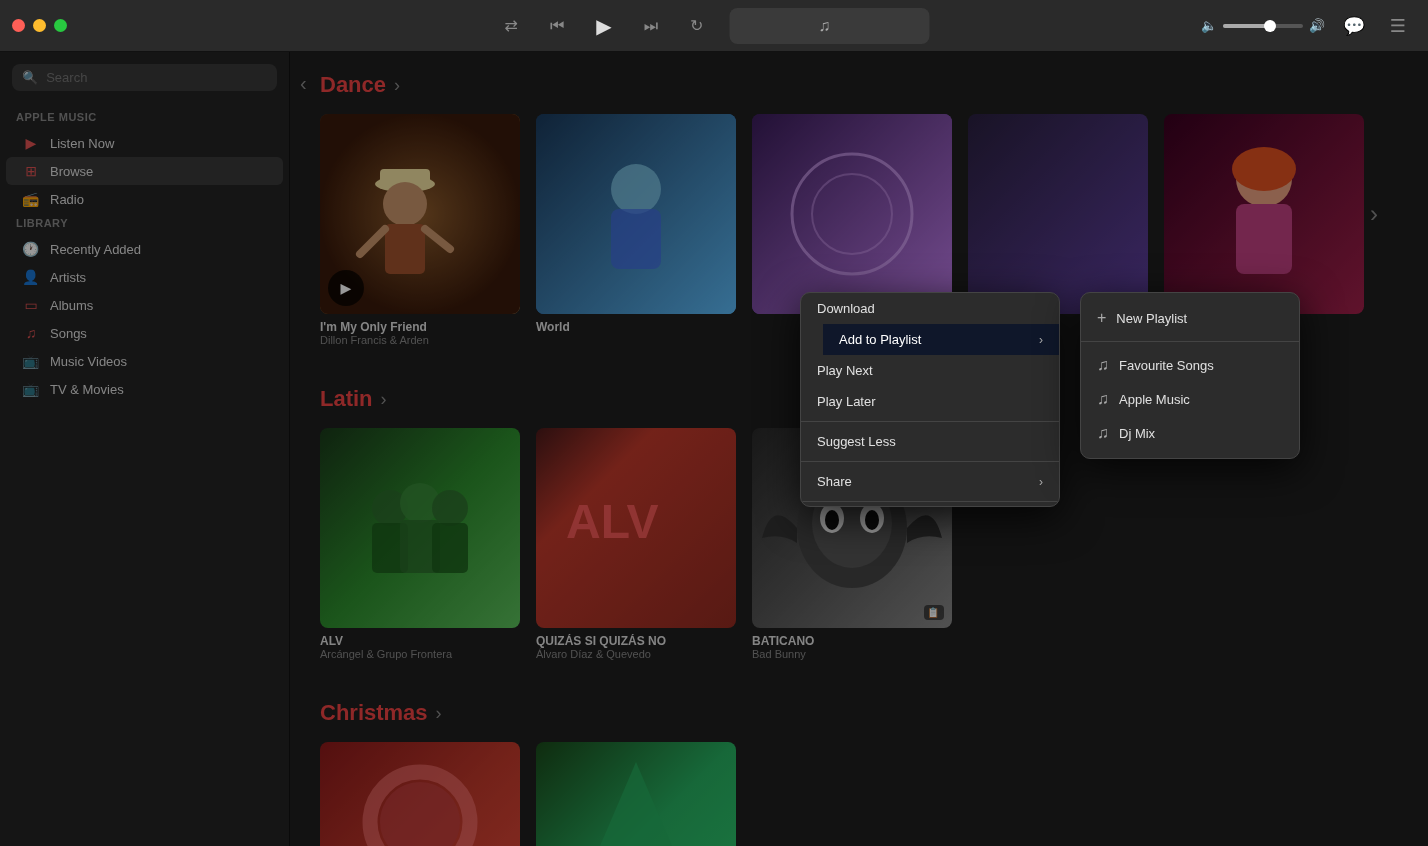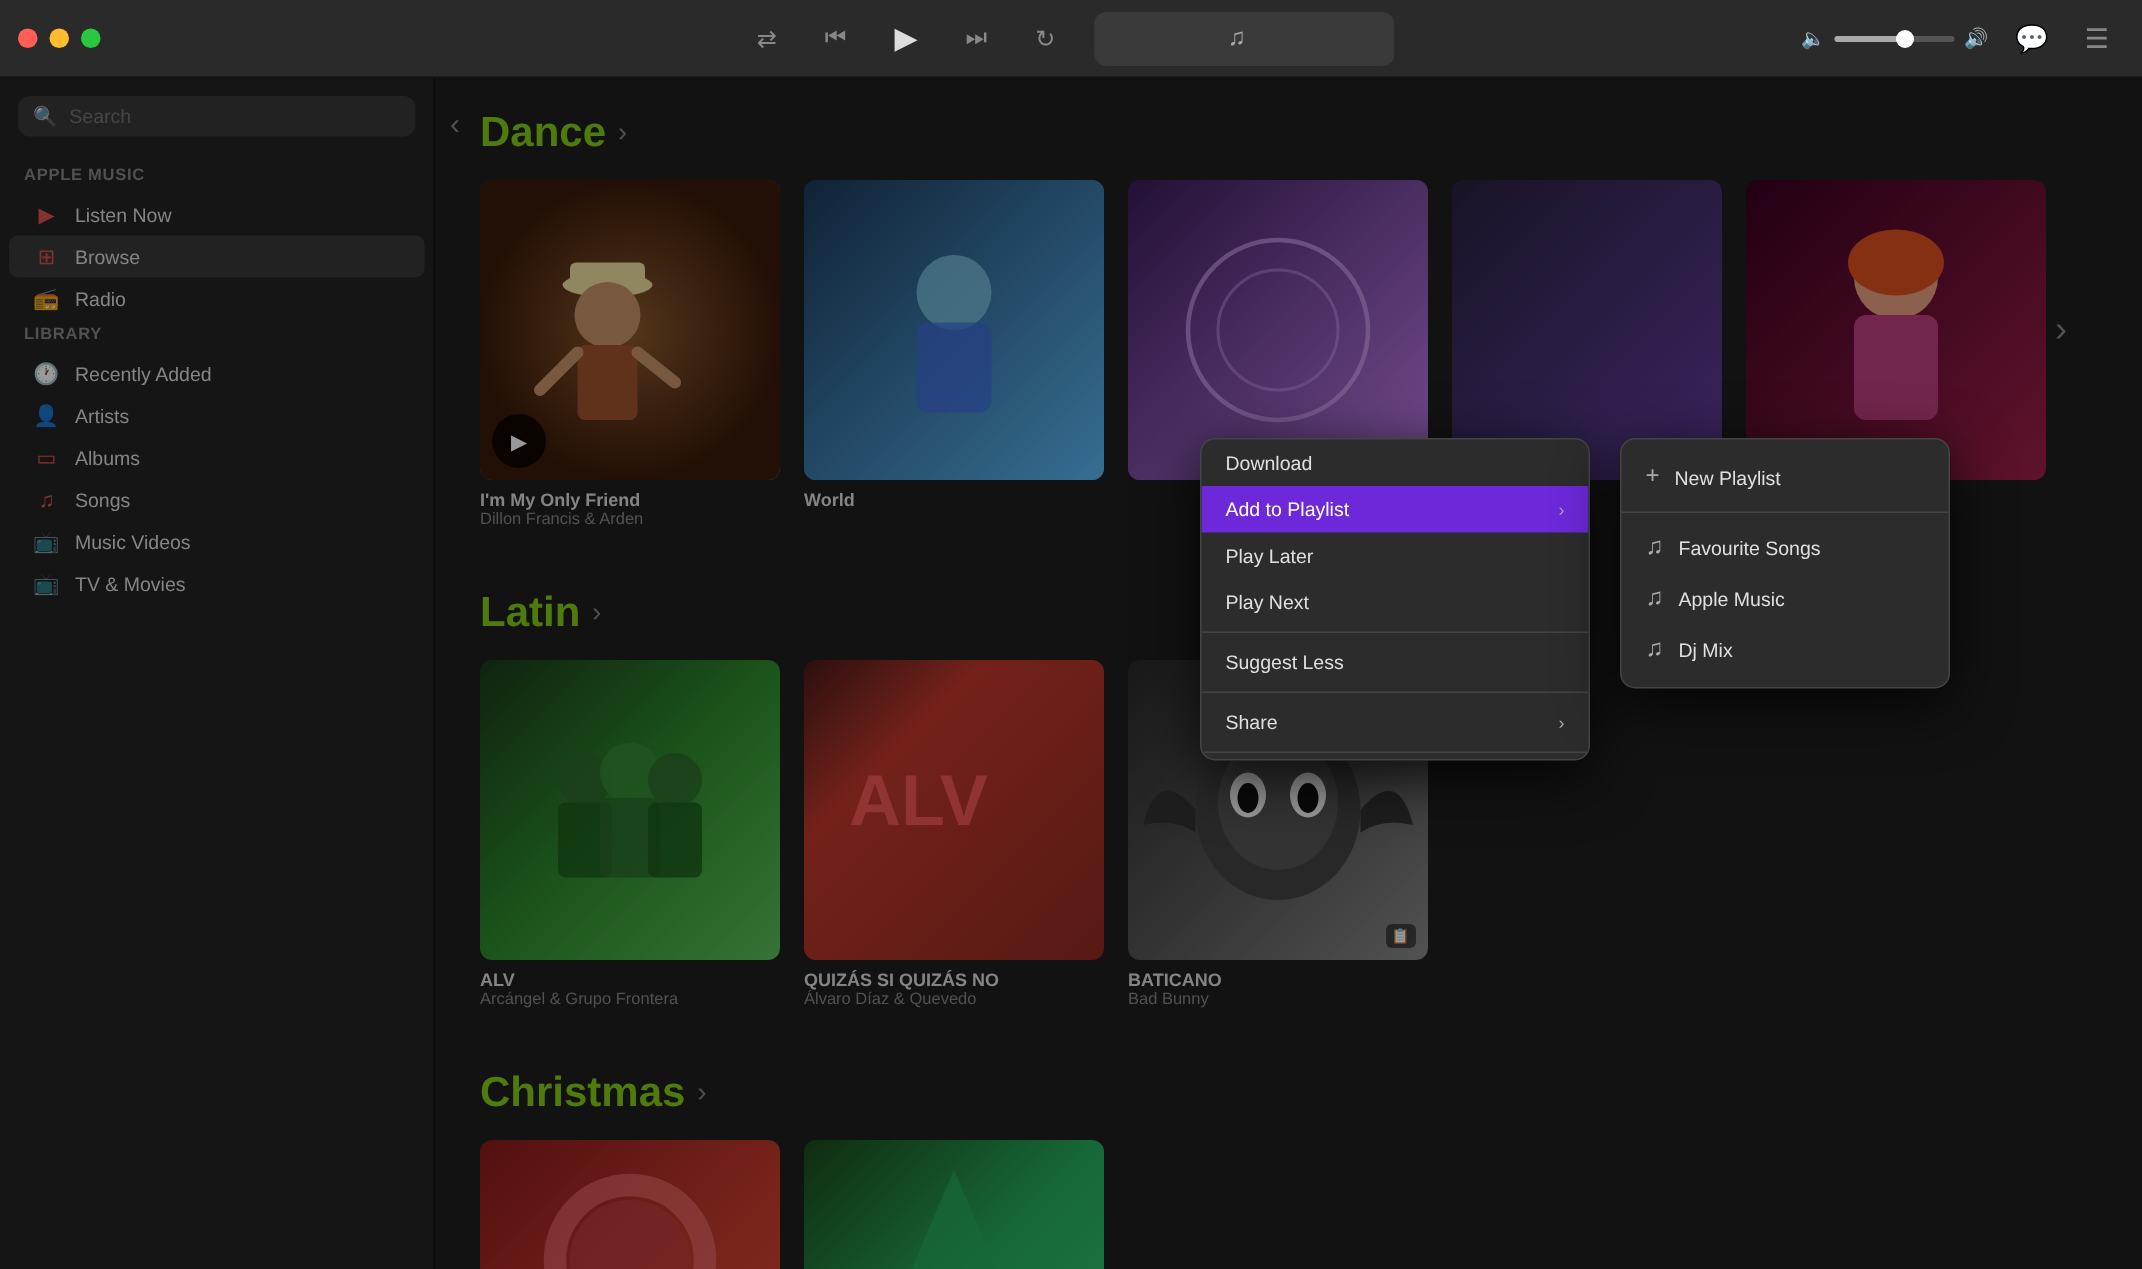--- a/index.html
+++ b/index.html
@@ -199,23 +199,23 @@
     .section {
       margin-bottom: 40px;
     }
     .section-header {
       display: flex;
       align-items: center;
       gap: 8px;
       margin-bottom: 16px;
     }
     .section-title {
-      font-size: 28px;
+      font-size: 22px;
       font-weight: 700;
-      color: #84cc16;
+      color: #ef4444;
     }
     .section-arrow {
       color: #888;
       font-size: 18px;
     }
 
     .albums-row {
       display: flex;
       gap: 16px;
       align-items: flex-start;
@@ -327,22 +327,23 @@
     .ctx-item {
       padding: 8px 16px;
       font-size: 13px;
       color: #e0e0e0;
       cursor: pointer;
       display: flex;
       align-items: center;
       justify-content: space-between;
     }
     .ctx-item.active {
-      background: #6d28d9;
+      background: #0f172a;
       color: #fff;
+      margin-left: 22px;
     }
     .ctx-divider {
       height: 1px;
       background: #444;
       margin: 4px 0;
     }
     .ctx-arrow { font-size: 12px; color: #aaa; }
 
     
     .sub-menu {
@@ -664,24 +665,24 @@
 
     <div class="context-menu">
       <div class="ctx-item">
         <span>Download</span>
       </div>
       <div class="ctx-item active">
         <span>Add to Playlist</span>
         <span class="ctx-arrow">›</span>
       </div>
       <div class="ctx-item">
+        <span>Play Next</span>
+      </div>
+      <div class="ctx-item">
         <span>Play Later</span>
-      </div>
-      <div class="ctx-item">
-        <span>Play Next</span>
       </div>
       <div class="ctx-divider"></div>
       <div class="ctx-item">
         <span>Suggest Less</span>
       </div>
       <div class="ctx-divider"></div>
       <div class="ctx-item">
         <span>Share</span>
         <span class="ctx-arrow">›</span>
       </div>

